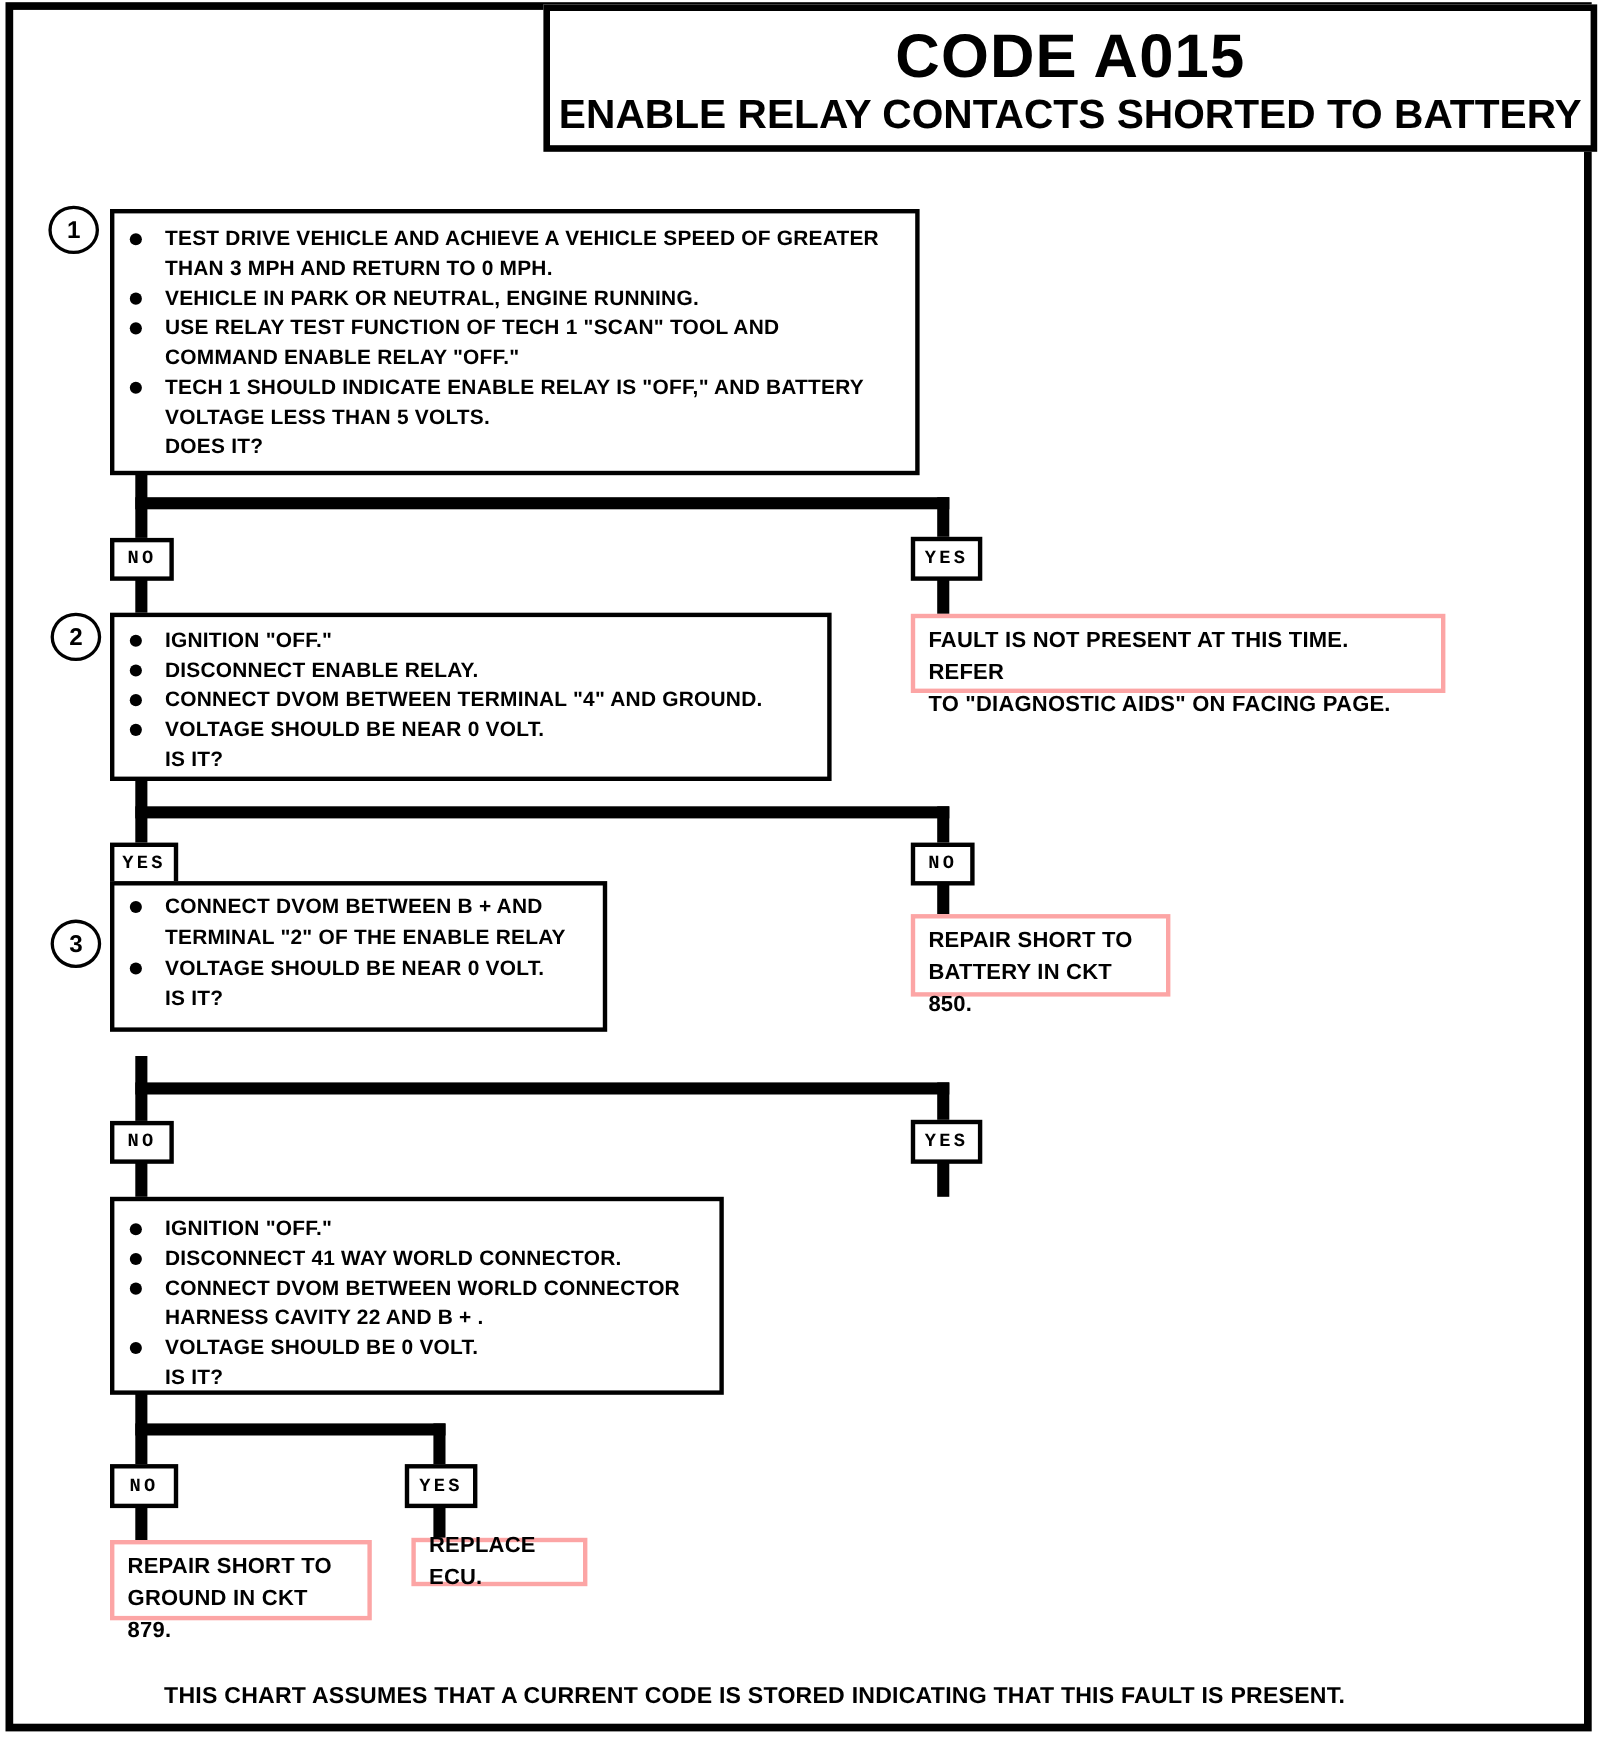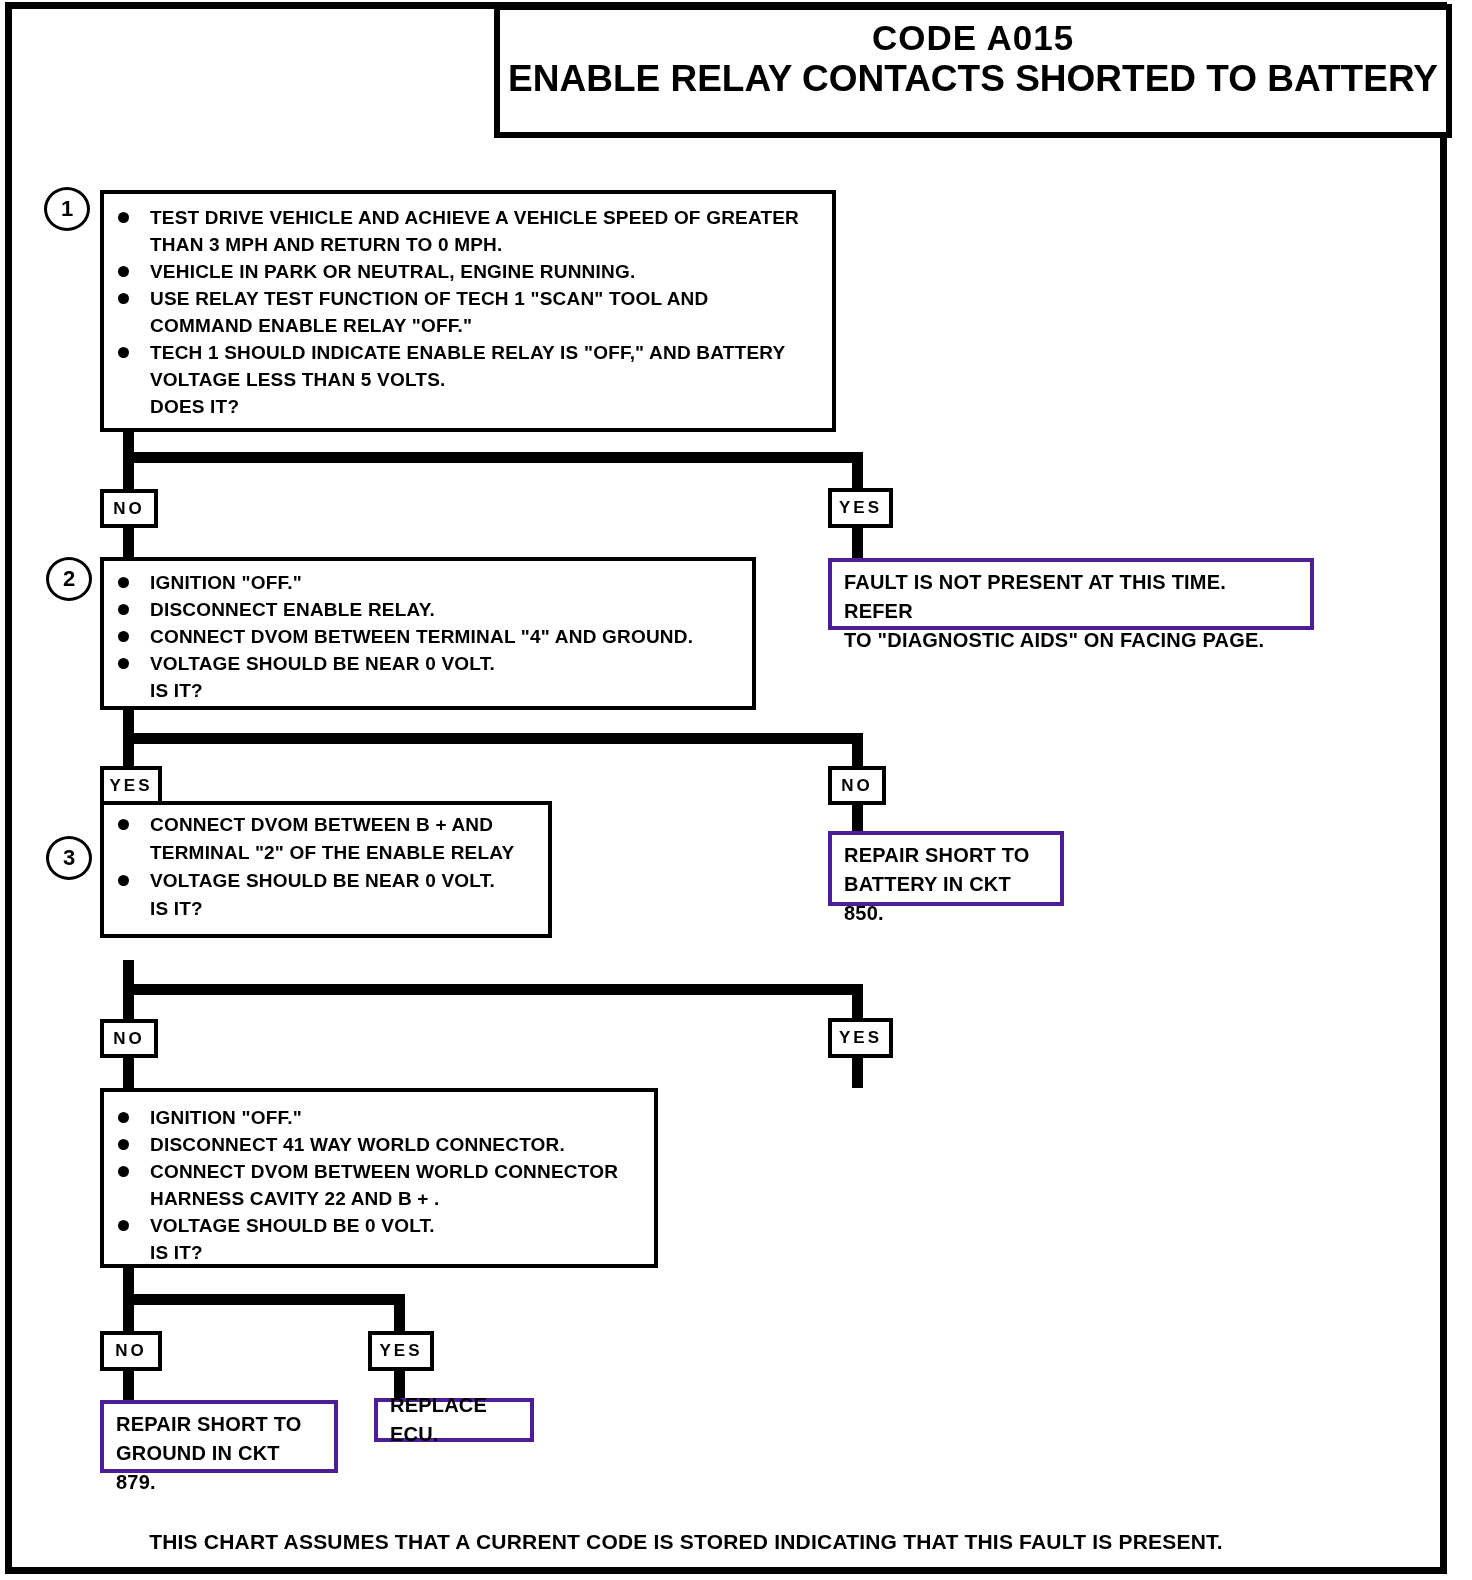--- a/index.html
+++ b/index.html
@@ -5,35 +5,35 @@
   html,body{margin:0;padding:0;background:#fff;}
   .page{
     position:relative;width:1472px;height:1580px;background:#fff;
     font-family:"Liberation Sans","DejaVu Sans",sans-serif;
     color:#000;font-weight:bold;overflow:hidden;
   }
   .frame{position:absolute;left:5px;top:2px;width:1442px;height:1572px;
     border:7px solid #000;box-sizing:border-box;}
   .title-box{position:absolute;left:494px;top:4px;width:958px;height:134px;
     border:6px solid #000;box-sizing:border-box;background:#fff;text-align:center;}
-  .title-code{font-size:35px;letter-spacing:1px;margin-top:8px;}
+  .title-code{font-size:56px;letter-spacing:1px;margin-top:8px;}
   .title-desc{font-size:37px;letter-spacing:0px;margin-top:0;white-space:nowrap;}
   .qbox{position:absolute;border:4px solid #000;box-sizing:border-box;background:#fff;
     padding:10px 10px 0 12px;font-size:19px;line-height:27px;}
   .brow{display:flex;align-items:flex-start;}
   .dot{flex:0 0 11px;width:11px;height:11px;border-radius:50%;background:#000;
     margin:8px 21px 0 2px;}
   .dot.spacer{visibility:hidden;}
   .btext{white-space:pre-line;letter-spacing:0.2px;}
   .circle{position:absolute;border:3px solid #000;border-radius:50%;box-sizing:border-box;
     display:flex;align-items:center;justify-content:center;font-size:22px;background:#fff;}
   .dec{position:absolute;border:4px solid #000;box-sizing:border-box;background:#fff;
     display:flex;align-items:center;justify-content:center;
-    font-size:17px;letter-spacing:3px;}
-  .rbox{position:absolute;border:4px solid #4c1d95;box-sizing:border-box;background:#fff;
+    font-size:17px;letter-spacing:3px;font-family:Liberation Mono, monospace;}
+  .rbox{position:absolute;border:4px solid #fca5a5;box-sizing:border-box;background:#fff;
     font-size:20px;line-height:29px;padding:5px 10px 0 12px;letter-spacing:0.2px;}
   .rbox .btext{white-space:pre-line;}
   .rbox.single{display:flex;align-items:center;padding-top:0;}
   .line{position:absolute;background:#000;}
   .footer{position:absolute;left:10px;top:1530px;width:1352px;text-align:center;
     font-size:21px;letter-spacing:0.2px;}
 </style>
 </head>
 <body>
 

